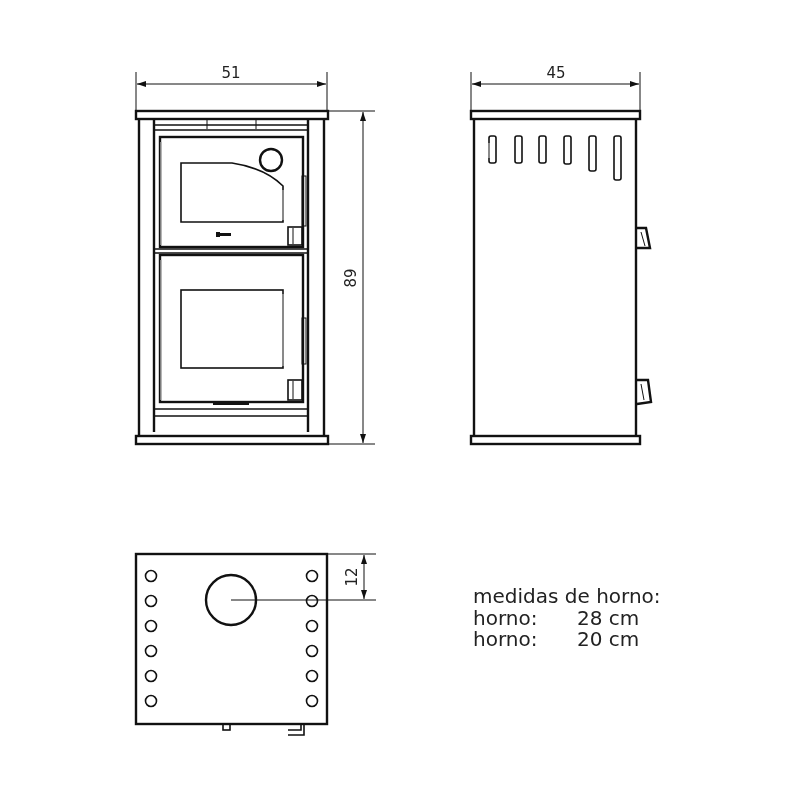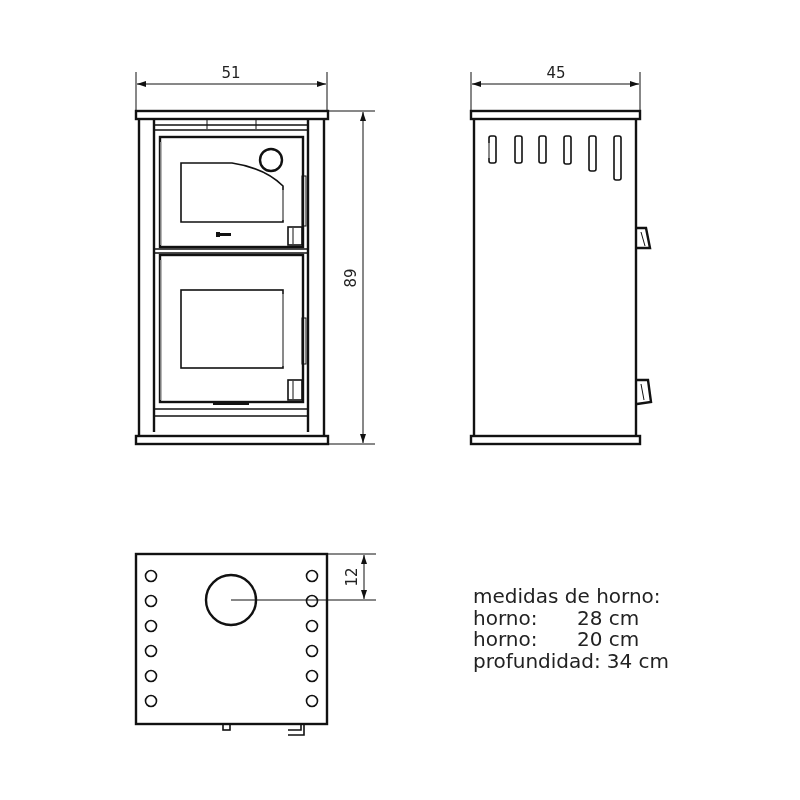--- a/index.html
+++ b/index.html
@@ -152,17 +152,13 @@
 <div class="spec">
   <div>medidas de horno:</div>
   <div class="row">
     <span class="k">horno:</span>
     <span class="v">28 cm</span>
   </div>
   <div class="row">
     <span class="k">horno:</span>
     <span class="v" style="width:58px">20 cm</span>
   </div>
-  <div class="row">
-    <span class="k" style="width:auto;margin-right:6px">profundidad:</span>
-    <span>34 cm</span>
-  </div>
 </div>
 
 </body></html>

